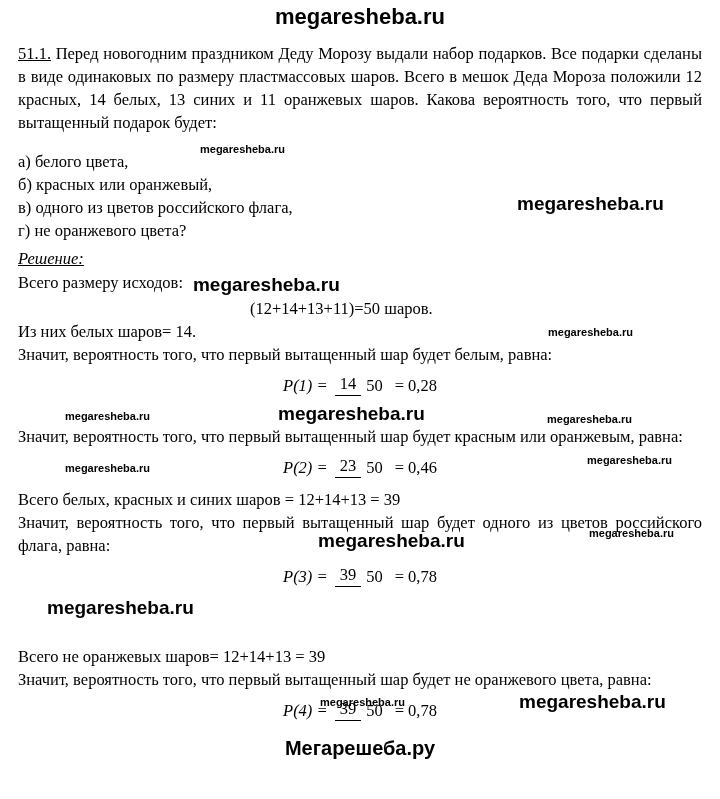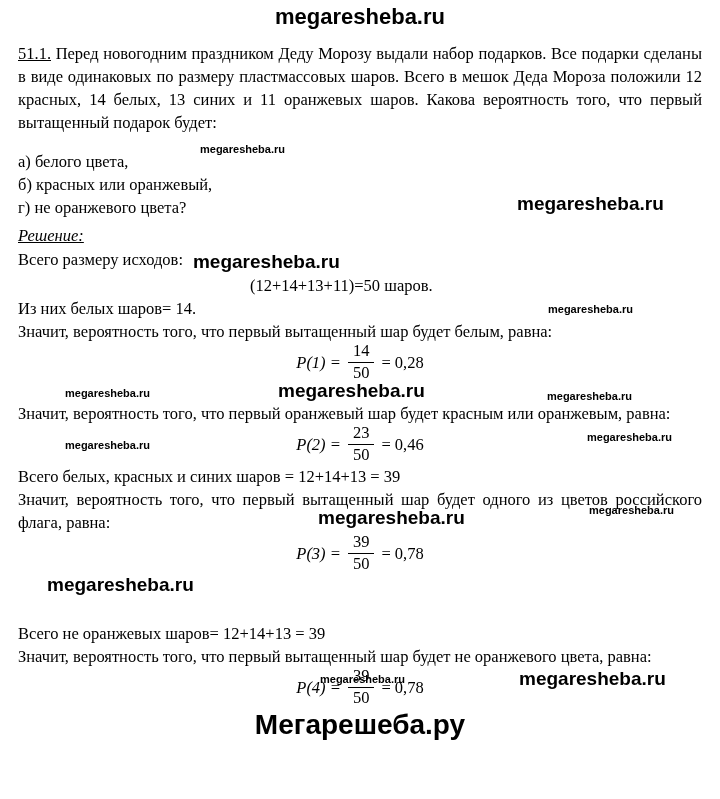--- a/index.html
+++ b/index.html
@@ -45,34 +45,34 @@
   .outcomes-eq { line-height:23px; padding-left:232px; }
   .white-line { line-height:23px; position:relative; }
 
   .formula-row {
     display:flex; justify-content:center; align-items:center;
     height:40px; position:relative; font-size:16.5px;
   }
   .formula-lhs { font-style:italic; margin-right:7px; }
   .formula-result { margin-left:7px; }
   .frac {
-    display:inline-flex; flex-direction:column; align-items:center;
+    display:inline-flex; flex-direction:row; align-items:center;
     vertical-align:middle; line-height:1.15;
   }
   .frac .num { padding:0 5px 1px 5px; border-bottom:1.2px solid #000; }
   .frac .den { padding:1px 5px 0 5px; }
 
   .wm-row { position:relative; height:19px; }
   .wm-row-tall { height:24px; }
 
   .para-rel { position:relative; }
 
   .footer-title {
     font-family:"Liberation Sans", sans-serif;
-    font-weight:bold; font-size:28px;
+    font-weight:bold; font-size:20px;
     text-align:center; line-height:30px; margin-top:2px;
   }
 </style>
 </head>
 <body>
 
 <div class="page">
 
   <div class="header-wm">megaresheba.ru</div>
 
@@ -82,20 +82,21 @@
 
     <div class="items">
       <div class="item-row">
         <span class="wm wm-small wm-abs" style="left:182px; top:-12px;">megaresheba.ru</span>
         <span>а) белого цвета,</span>
       </div>
       <div class="item-row">
         <span>б) красных или оранжевый,</span>
       </div>
       <div class="item-row">
+        <span>в) одного из цветов российского флага,</span>
         <span class="wm wm-big wm-abs" style="left:499px; top:-4px;">megaresheba.ru</span>
       </div>
       <div class="item-row">
         <span>г) не оранжевого цвета?</span>
       </div>
     </div>
 
     <div class="solution-heading">Решение:</div>
 
     <div class="outcomes-line">
@@ -120,21 +121,21 @@
       <span class="formula-result">= 0,28</span>
     </div>
 
     <div class="wm-row">
       <span class="wm wm-small wm-abs" style="left:47px; top:4px;">megaresheba.ru</span>
       <span class="wm wm-big wm-abs" style="left:260px; top:-3px;">megaresheba.ru</span>
       <span class="wm wm-small wm-abs" style="left:529px; top:7px;">megaresheba.ru</span>
     </div>
 
 
-    <p class="para" style="margin:0;">Значит, вероятность того, что первый оранжевый шар будет красным или оранжевым, равна:</p>
+    <p class="para" style="margin:0;">Значит, вероятность того, что первый вытащенный шар будет красным или оранжевым, равна:</p>
 
     <div class="formula-row">
       <span class="wm wm-small wm-abs" style="left:47px; top:14px;">megaresheba.ru</span>
       <span class="formula-lhs">P(2) =</span>
       <span class="frac">
         <span class="num">23</span>
         <span class="den">50</span>
       </span>
       <span class="formula-result">= 0,46</span>
       <span class="wm wm-small wm-abs" style="left:569px; top:6px;">megaresheba.ru</span>

